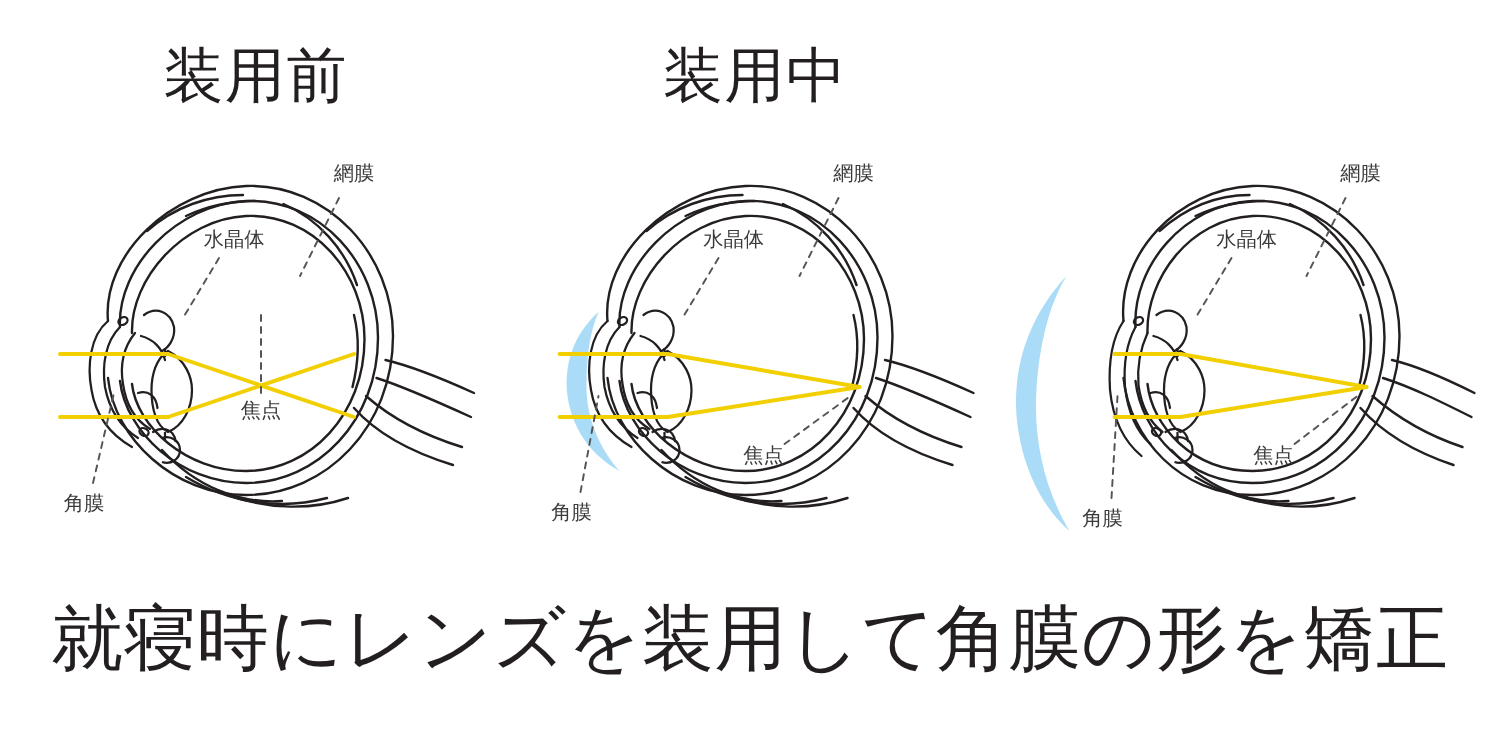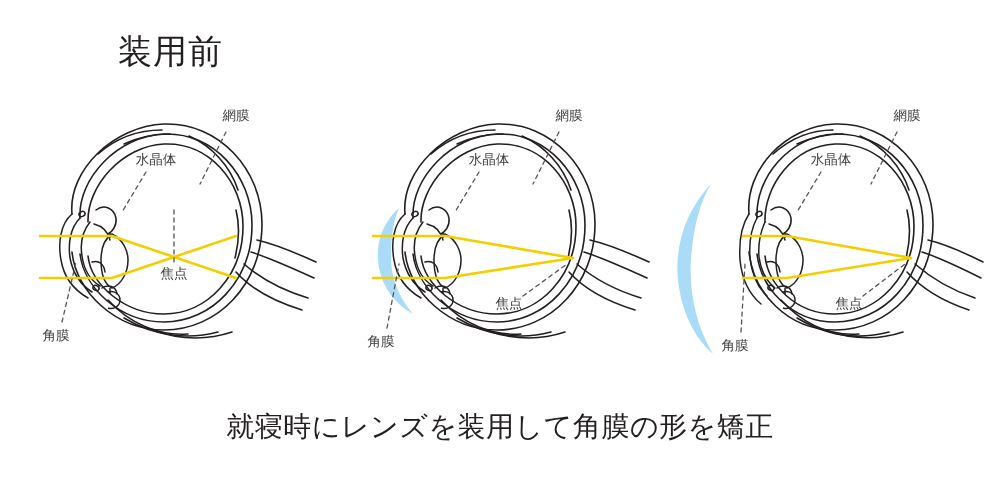--- a/index.html
+++ b/index.html
@@ -30,42 +30,42 @@
   #panel-0 { left: 4px; }
   #panel-1 { left: 337px; }
   #panel-2 { left: 667px; }
 
   .panel-title {
     position: absolute;
     top: 30px;
     left: 0;
     width: 333px;
     text-align: center;
-    font-size: 34px;
+    font-size: 40px;
     line-height: 42px;
     letter-spacing: 1px;
     font-weight: 400;
     color: #231f20;
     white-space: nowrap;
   }
   .eye-svg {
     position: absolute;
     top: 92px;
     left: 0;
     width: 333px;
     height: 290px;
     display: block;
   }
   .caption {
     position: absolute;
     left: 0;
     top: 398px;
     width: 1000px;
     text-align: center;
-    font-size: 28px;
+    font-size: 48px;
     line-height: 58px;
     letter-spacing: 0.5px;
     color: #231f20;
     white-space: nowrap;
   }
   text.lbl {
     font-family: "Liberation Sans", "DejaVu Sans", sans-serif;
     font-size: 13.5px;
     fill: #3a3a3a;
   }
@@ -143,20 +143,21 @@
       </g>
 
       <text class="lbl" x="232" y="28" text-anchor="middle">網膜</text>
       <text class="lbl" x="152" y="72" text-anchor="middle">水晶体</text>
       <text class="lbl" x="170" y="186" text-anchor="middle">焦点</text>
       <text class="lbl" x="52" y="248" text-anchor="middle">角膜</text>
     </svg>
   </div>
 
   <div class="panel" id="panel-1">
+    <div class="panel-title">装用中</div>
 
     <svg class="eye-svg" viewBox="0 0 333 290">
 
       <path d="M62 116 C44 132 38 154 42 176 C46 196 58 212 76 222 C62 206 54 186 54 166 C54 146 56 130 62 116 Z" fill="#aadcf7" stroke="none"></path>
 
       <g fill="none" stroke="#231f20" stroke-width="1.6" stroke-linecap="round" stroke-linejoin="round">
         <path d="M68 122 C64 78 110 34 160 32 C215 30 258 78 258 132 C258 192 214 238 160 238 C112 238 72 200 68 160"></path>
         <path d="M76 126 C74 86 114 44 160 42 C210 40 248 84 248 133 C248 188 208 230 160 230 C116 230 80 196 76 162"></path>
         <path d="M84 130 C83 94 118 54 160 52 C205 50 239 90 239 134 C239 184 203 222 160 222 C120 222 87 192 84 164"></path>
         <path d="M94 62 C112 46 135 38 158 38"></path>

